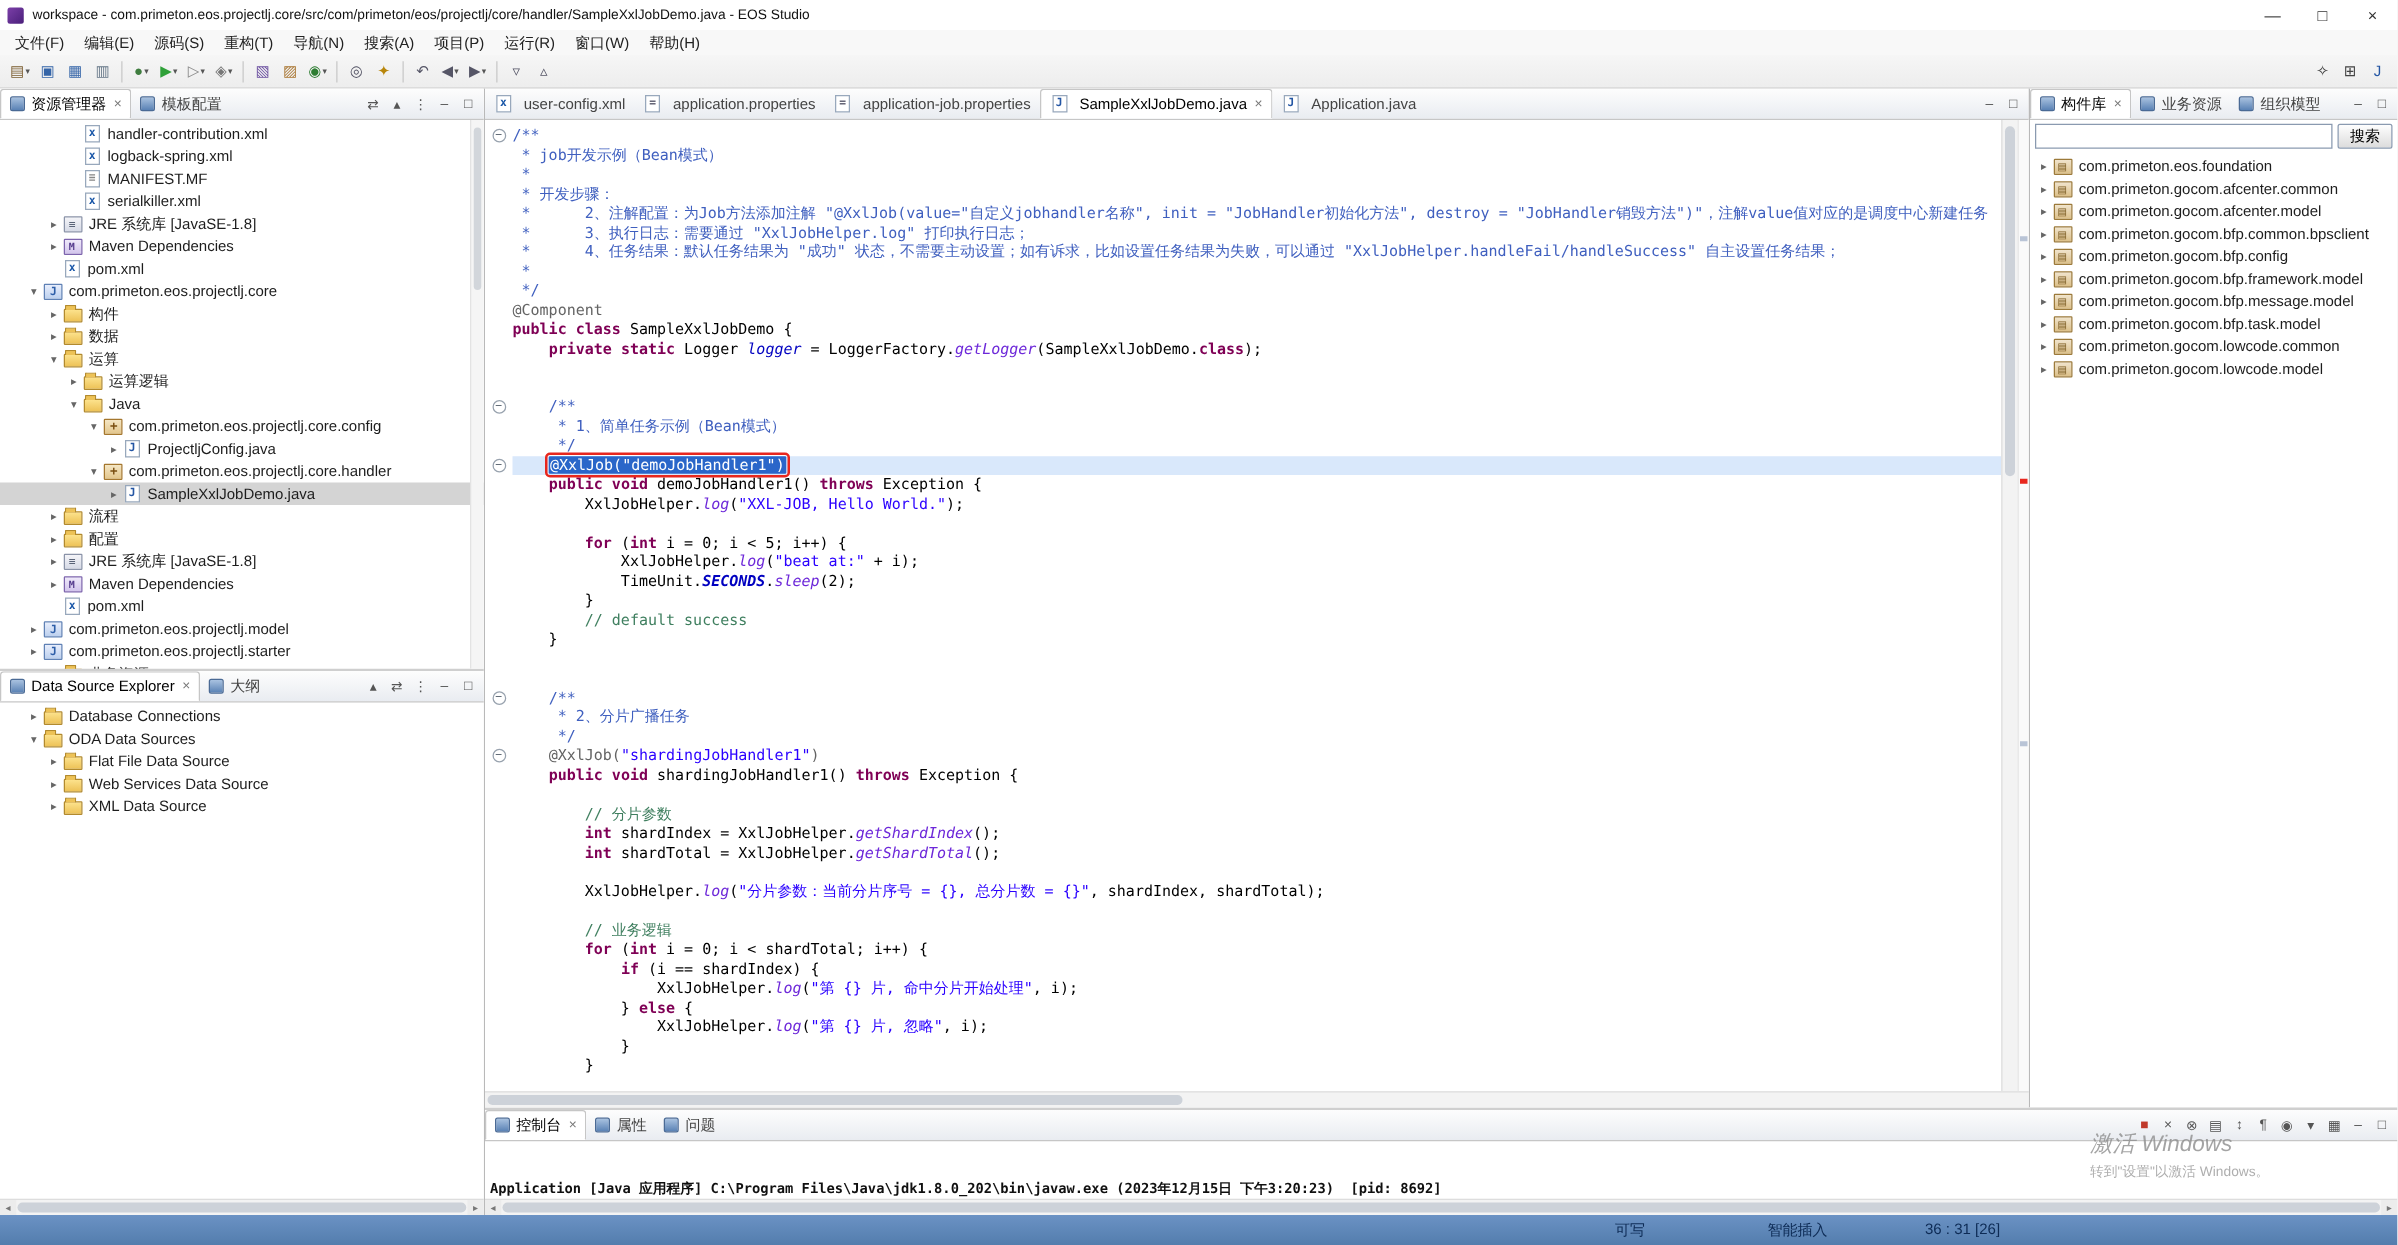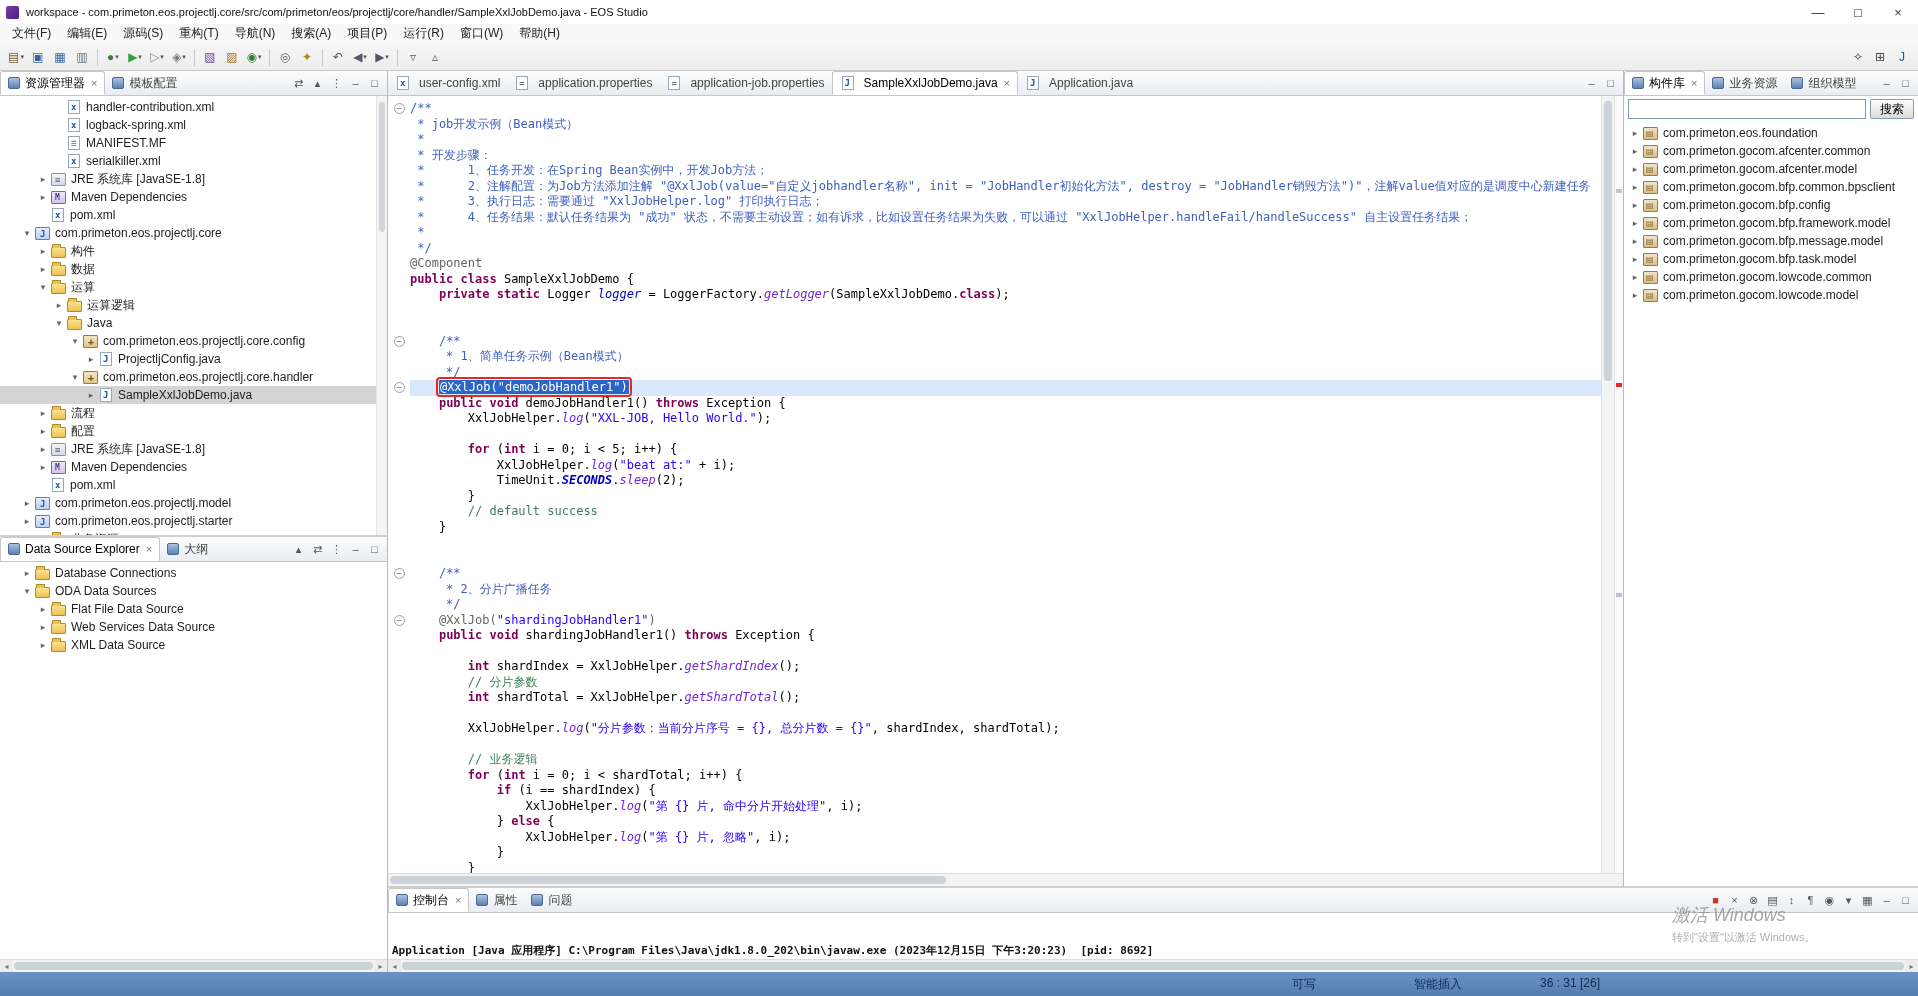--- a/index.html
+++ b/index.html
@@ -8,21 +8,21 @@
 .window{width:1918px;height:996px;display:flex;flex-direction:column;position:relative;background:#f0f0f0;}
 
 
 .titlebar{height:24px;background:#fff;display:flex;align-items:center;padding-left:6px;flex:none;}
 .app-icon{width:13px;height:13px;background:linear-gradient(135deg,#7b3fa8,#4a1f7a);border-radius:2px;flex:none;}
 .title-text{margin-left:7px;font-size:11px;color:#111;white-space:nowrap;}
 .win-controls{margin-left:auto;display:flex;height:100%;}
 .win-btn{width:40px;height:100%;display:flex;align-items:center;justify-content:center;font-size:13px;color:#333;}
 
 
-.menubar{height:20px;background:#f8f8f8;display:flex;align-items:flex-end;padding-left:4px;flex:none;}
+.menubar{height:20px;background:#f8f8f8;display:flex;align-items:center;padding-left:4px;flex:none;}
 .menu-item{padding:2px 8px;font-size:12px;color:#222;}
 .toolbar{height:27px;background:linear-gradient(#f6f6f6,#ededed);border-bottom:1px solid #c9c9c9;display:flex;align-items:center;padding:0 5px;flex:none;}
 .tb-icon{height:21px;min-width:20px;padding:0 2px;margin:0 1px;display:flex;align-items:center;justify-content:center;font-size:12px;border-radius:3px;}
 .tb-dd{font-size:7px;color:#555;margin-left:1px;}
 .tb-sep{width:1px;height:17px;background:#c8c8c8;margin:0 4px;}
 .tb-right{margin-left:auto;display:flex;align-items:center;}
 
 
 .main{flex:1;display:flex;min-height:0;}
 .left-col{width:388px;flex:none;display:flex;flex-direction:column;border-right:1px solid #b9b9b9;min-height:0;background:#fff;}
@@ -493,24 +493,20 @@
                 <div class="cl">
                   <span class="g"></span>
                   <span class="t"><span class="sj"> *</span></span>
                 </div>
                 <div class="cl">
                   <span class="g"></span>
                   <span class="t"><span class="sj"> * 开发步骤：</span></span>
                 </div>
                 <div class="cl">
                   <span class="g"></span>
-                  <span class="t"><span class="sj"> *      1、任务开发：在Spring Bean实例中，开发Job方法；</span></span>
-                </div>
-                <div class="cl">
-                  <span class="g"></span>
                   <span class="t"><span class="sj"> *      2、注解配置：为Job方法添加注解 "@XxlJob(value="自定义jobhandler名称", init = "JobHandler初始化方法", destroy = "JobHandler销毁方法")"，注解value值对应的是调度中心新建任务</span></span>
                 </div>
                 <div class="cl">
                   <span class="g"></span>
                   <span class="t"><span class="sj"> *      3、执行日志：需要通过 "XxlJobHelper.log" 打印执行日志；</span></span>
                 </div>
                 <div class="cl">
                   <span class="g"></span>
                   <span class="t"><span class="sj"> *      4、任务结果：默认任务结果为 "成功" 状态，不需要主动设置；如有诉求，比如设置任务结果为失败，可以通过 "XxlJobHelper.handleFail/handleSuccess" 自主设置任务结果；</span></span>
                 </div>
@@ -629,25 +625,25 @@
                 <div class="cl">
                   <span class="g"></span>
                   <span class="t"><span class="sp">    </span><span class="sk">public void </span><span class="sp">shardingJobHandler1() </span><span class="sk">throws </span><span class="sp">Exception {</span></span>
                 </div>
                 <div class="cl">
                   <span class="g"></span>
                   <span class="t"></span>
                 </div>
                 <div class="cl">
                   <span class="g"></span>
+                  <span class="t"><span class="sp">        </span><span class="sc">// 分片参数</span></span>
+                </div>
+                <div class="cl">
+                  <span class="g"></span>
                   <span class="t"><span class="sp">        </span><span class="sk">int </span><span class="sp">shardIndex = XxlJobHelper.</span><span class="sm">getShardIndex</span><span class="sp">();</span></span>
-                </div>
-                <div class="cl">
-                  <span class="g"></span>
-                  <span class="t"><span class="sp">        </span><span class="sc">// 分片参数</span></span>
                 </div>
                 <div class="cl">
                   <span class="g"></span>
                   <span class="t"><span class="sp">        </span><span class="sk">int </span><span class="sp">shardTotal = XxlJobHelper.</span><span class="sm">getShardTotal</span><span class="sp">();</span></span>
                 </div>
                 <div class="cl">
                   <span class="g"></span>
                   <span class="t"></span>
                 </div>
                 <div class="cl">

